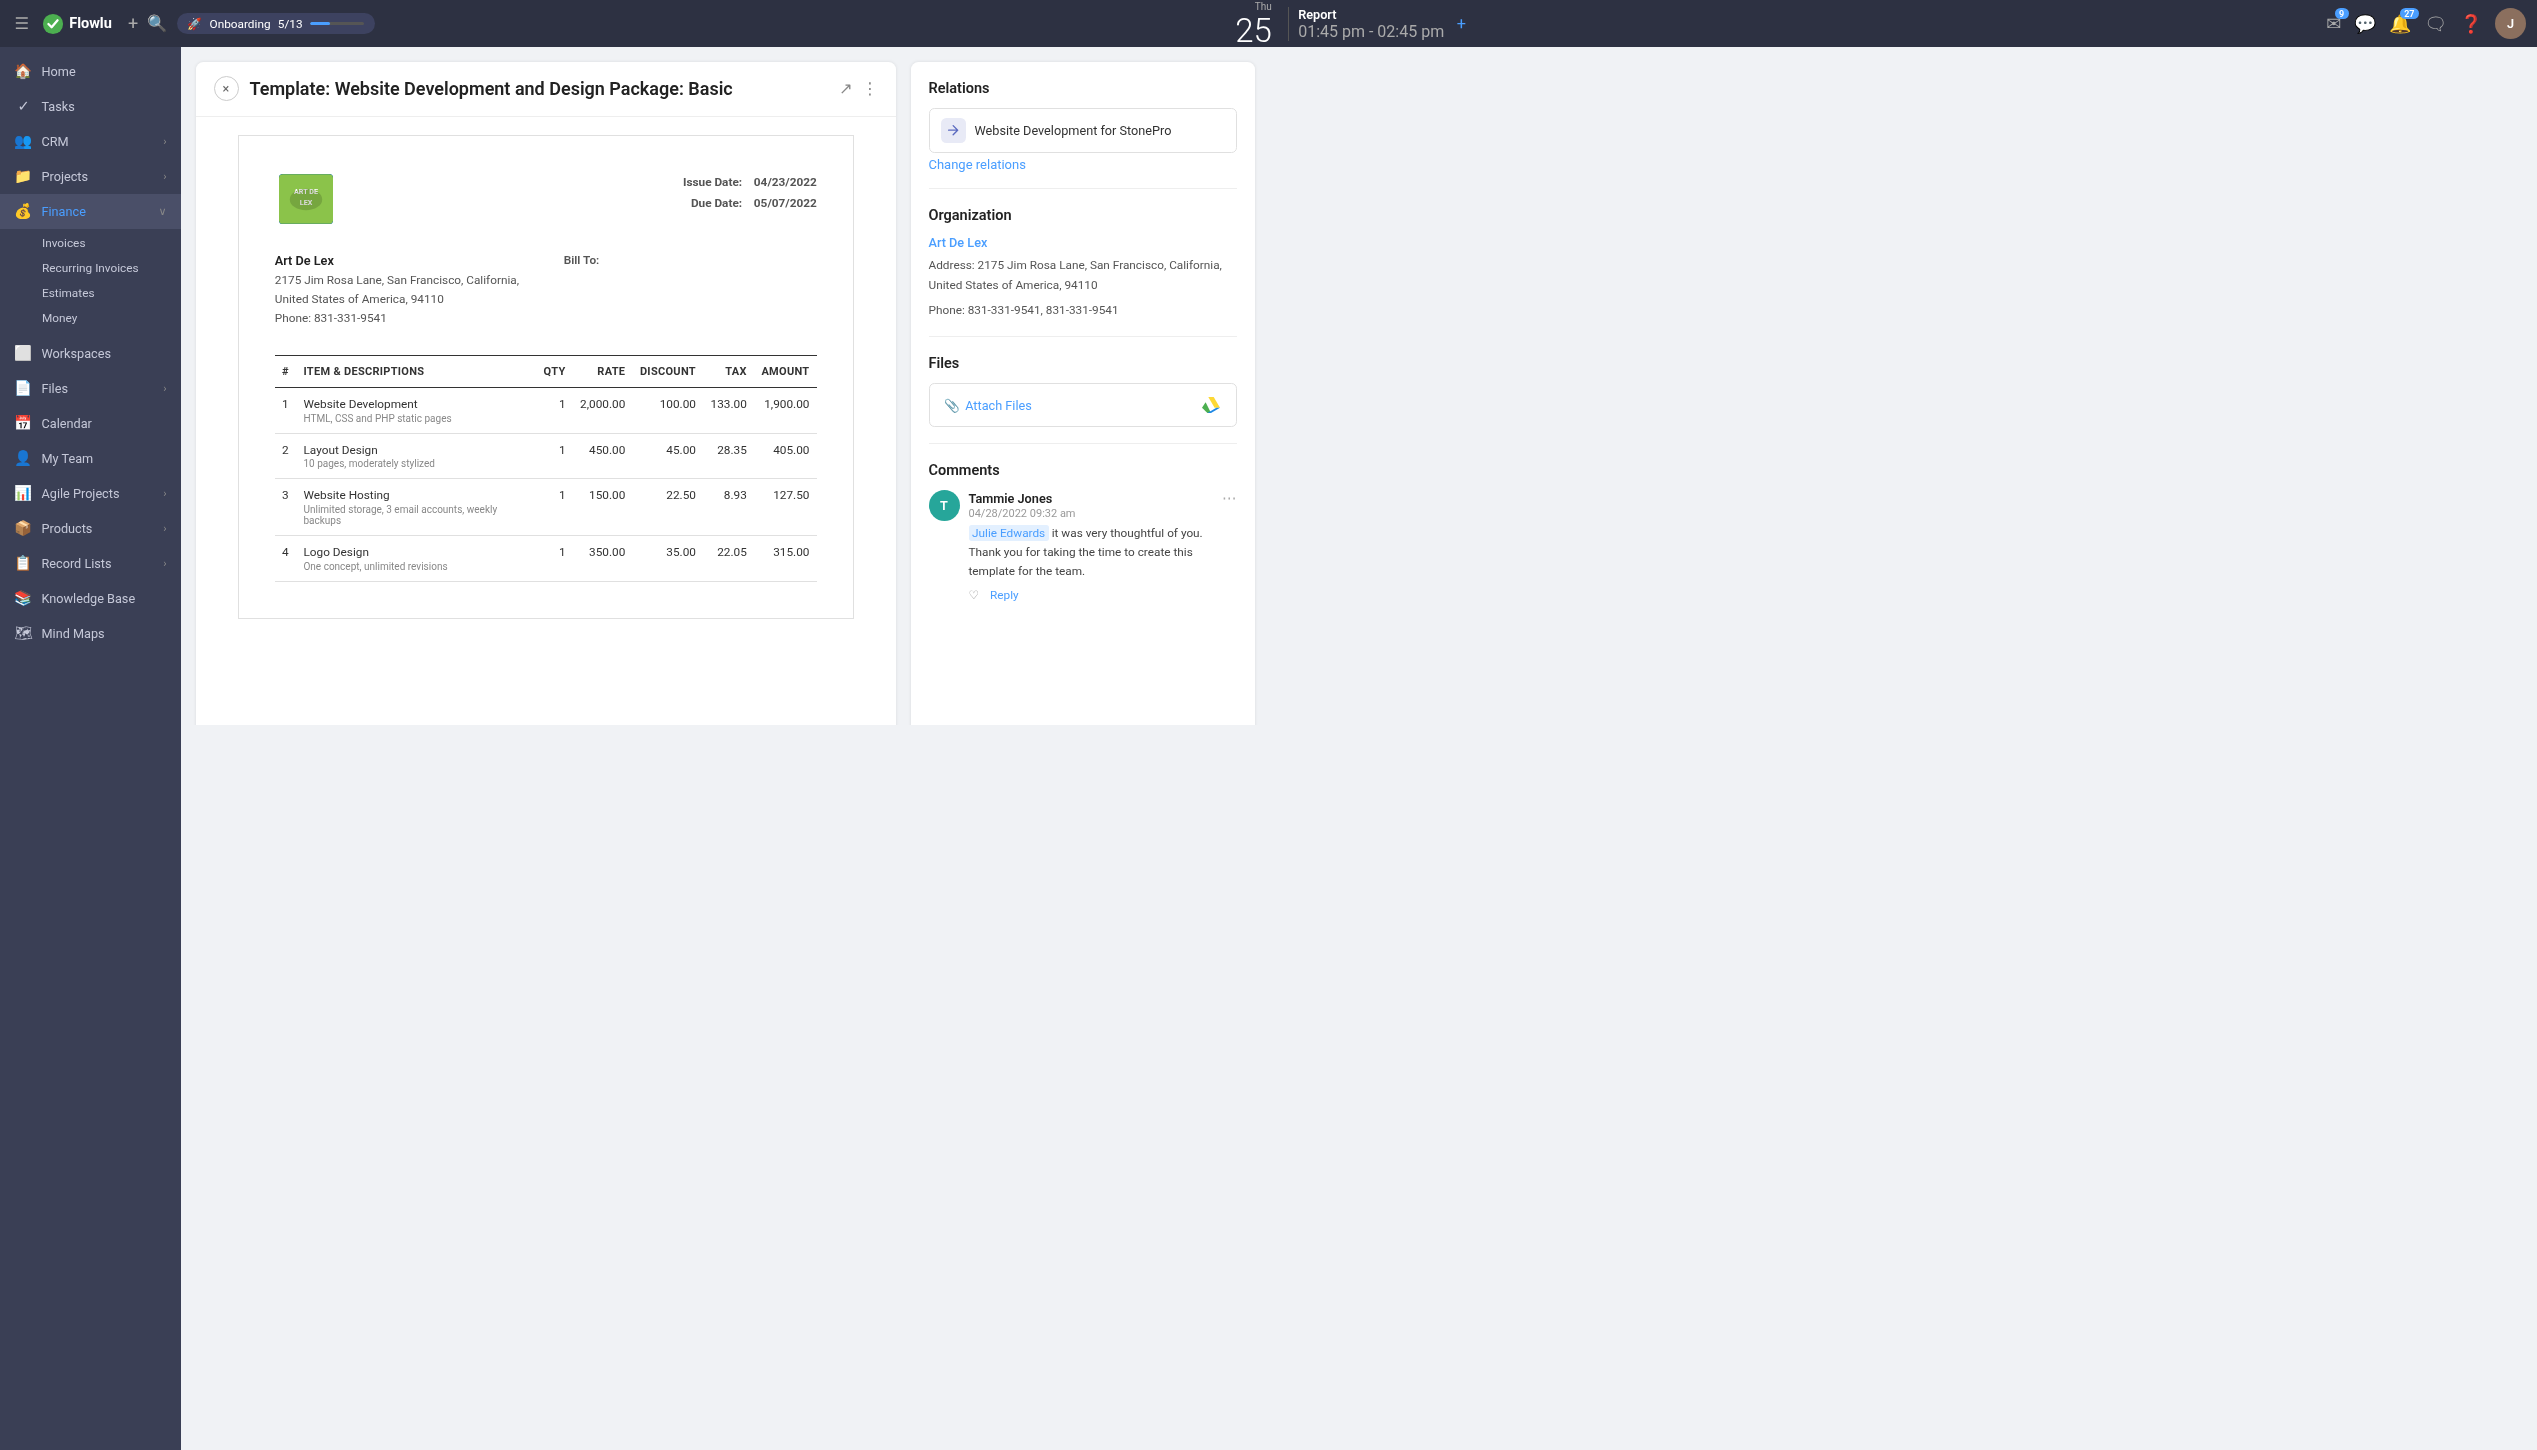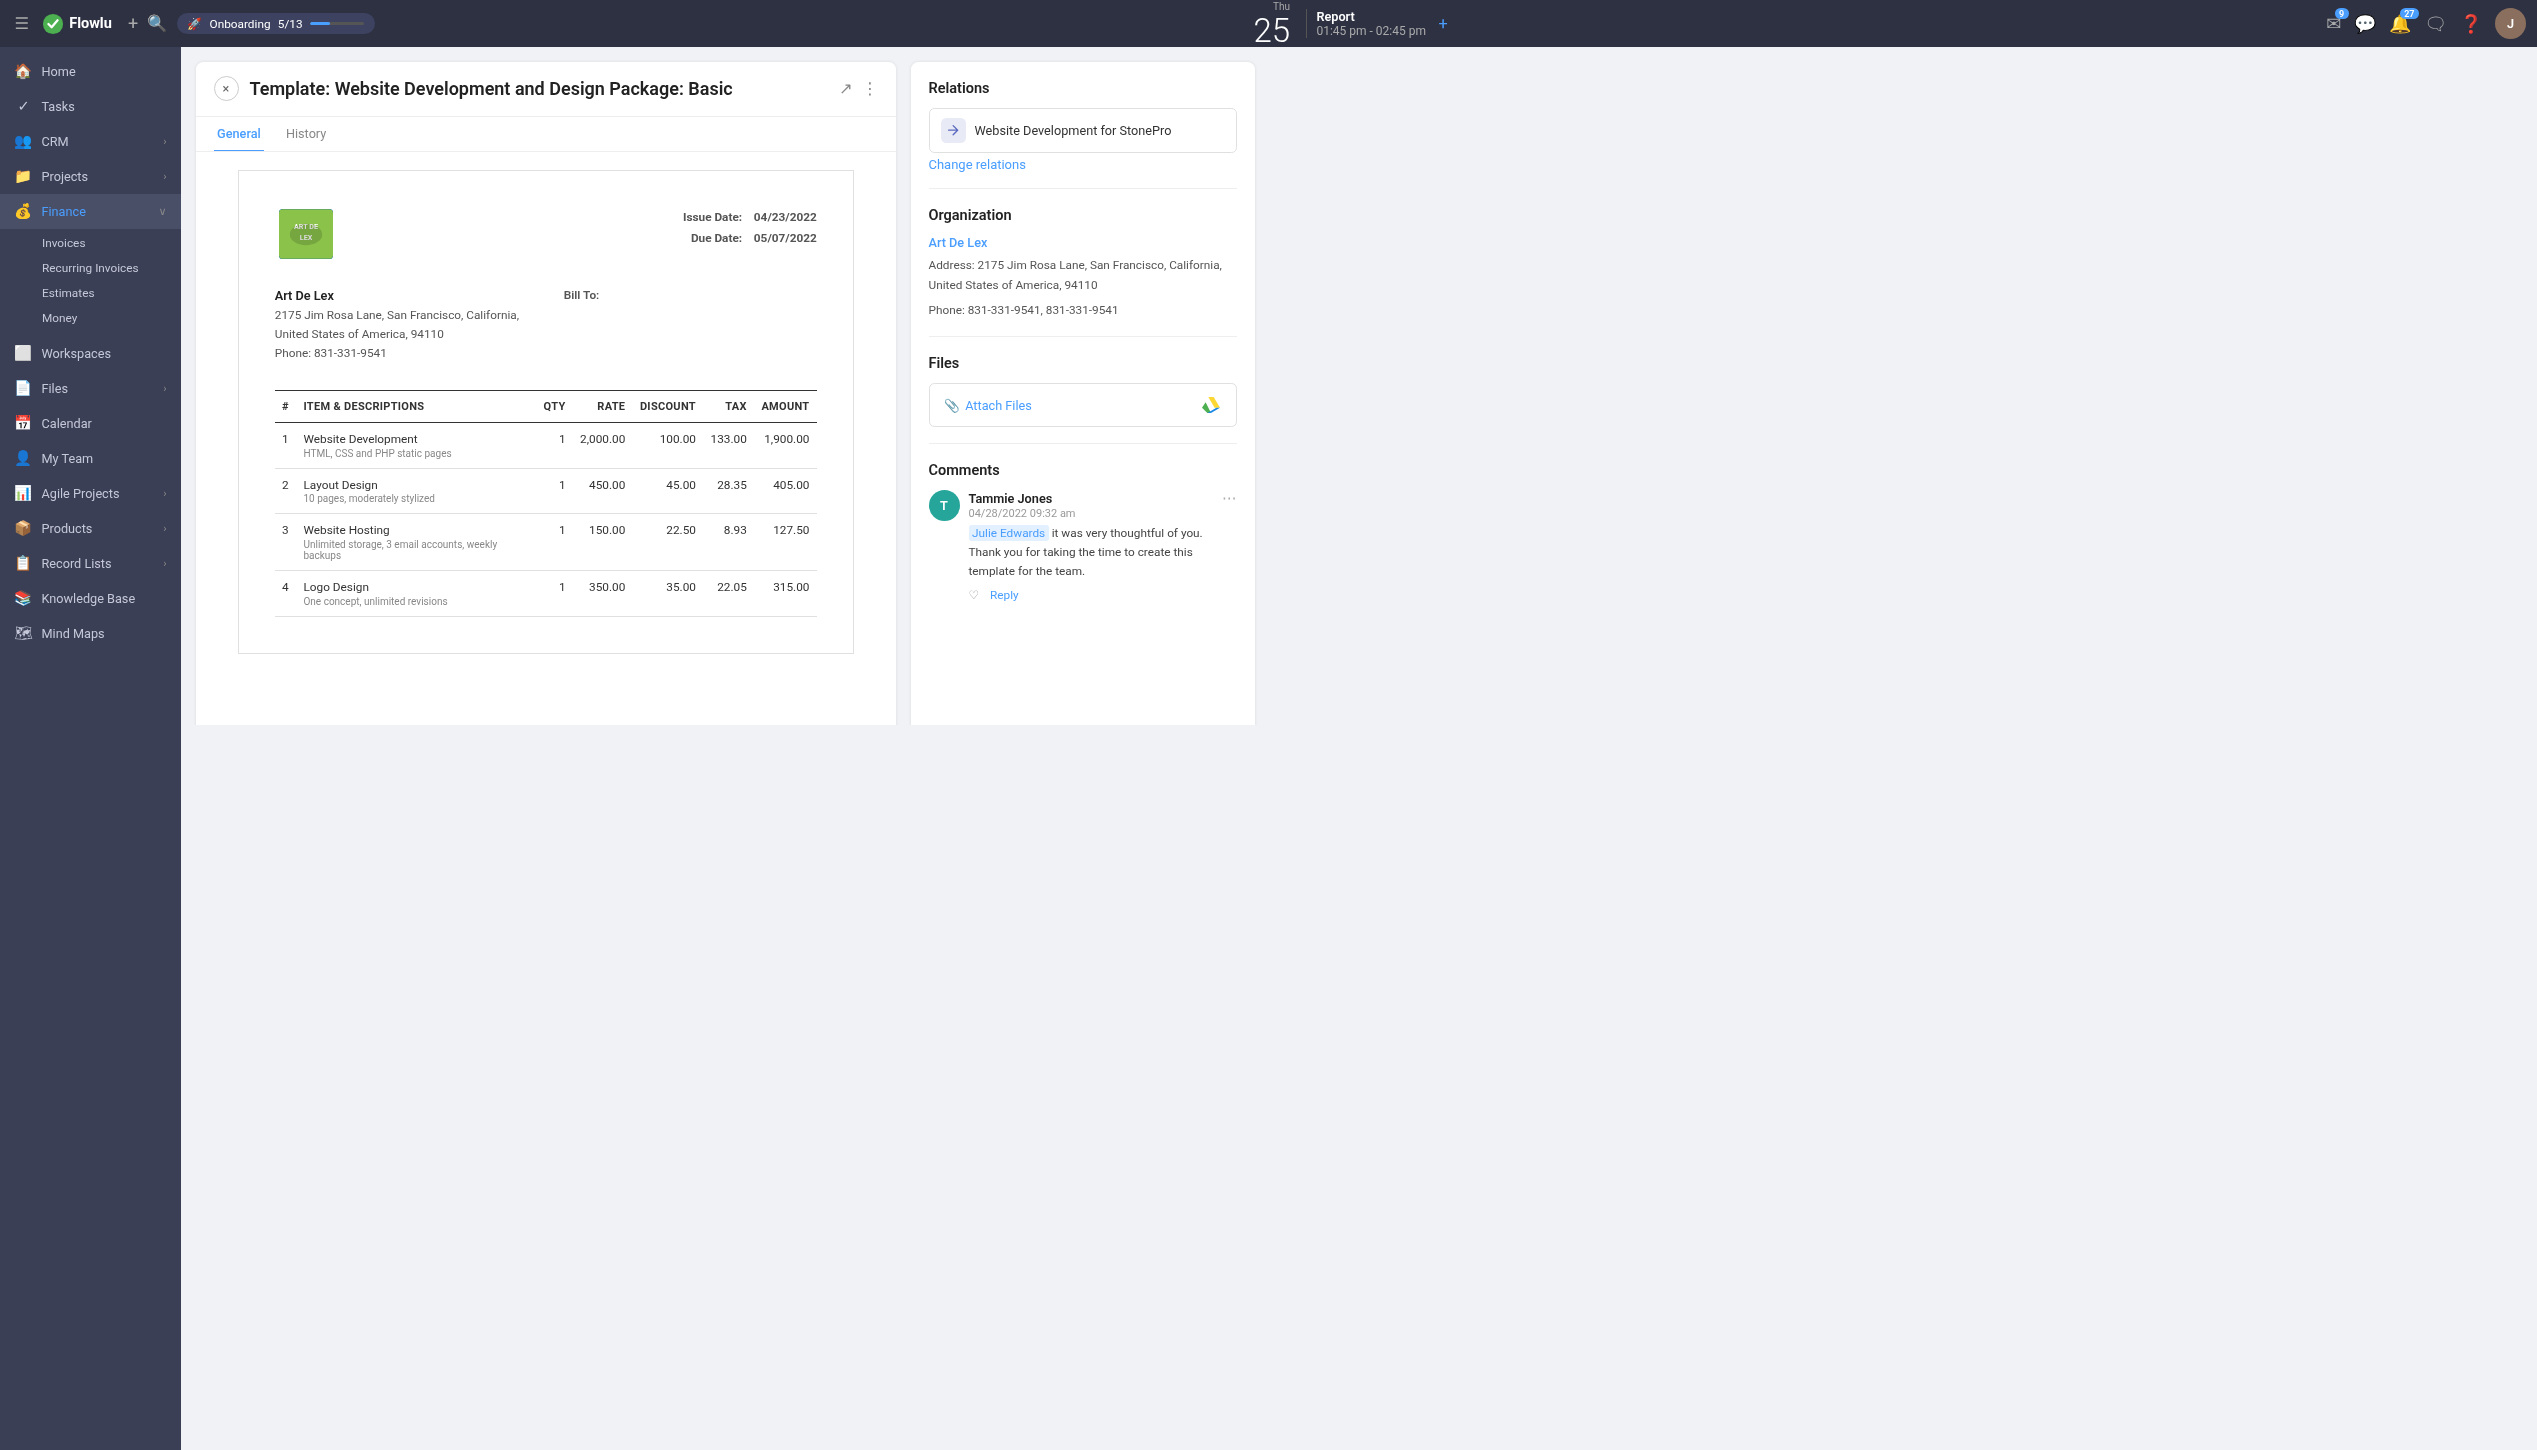--- a/index.html
+++ b/index.html
@@ -17,21 +17,21 @@
     .nav-search { color: #aaa; font-size: 16.3px; cursor: pointer; }
     .nav-onboarding { display: flex; align-items: center; gap: 7.3px; background: #3d4260; border-radius: 18px; padding: 3.6px 11px; color: #fff; font-size: 11.8px; cursor: pointer; }
     .nav-onboarding-bar { width: 54px; height: 3.6px; background: #555; border-radius: 1.8px; overflow: hidden; }
     .nav-onboarding-bar-fill { height: 100%; background: #4a9eff; width: 38%; border-radius: 1.8px; }
     .nav-center { flex: 1; display: flex; align-items: center; justify-content: center; }
     .nav-report { display: flex; align-items: center; gap: 9px; color: #fff; }
     .nav-date-num { font-size: 33px; font-weight: 300; line-height: 1; }
     .nav-date-day { font-size: 10px; color: #aaa; line-height: 1.4; }
     .nav-report-info { border-left: 0.9px solid #555; padding-left: 9px; }
     .nav-report-title { font-size: 12.7px; font-weight: 600; color: #fff; }
-    .nav-report-time { font-size: 12px; color: #aaa; }
+    .nav-report-time { font-size: 16px; color: #aaa; }
     .nav-report-plus { color: #4a9eff; font-size: 16.3px; cursor: pointer; margin-left: 3.6px; }
     .nav-icons { display: flex; align-items: center; gap: 12.7px; }
     .nav-icon-btn { position: relative; color: #aaa; font-size: 18px; cursor: pointer; }
     .nav-badge { position: absolute; top: -5.4px; right: -7.3px; background: #4a9eff; color: #fff; border-radius: 9px; font-size: 9px; padding: 0.9px 4.5px; font-weight: 600; }
     .nav-avatar { width: 31px; height: 31px; border-radius: 50%; background: #8b6f5e; overflow: hidden; cursor: pointer; display: flex; align-items: center; justify-content: center; color: #fff; font-size: 12.7px; font-weight: 600; }
 
     
     .sidebar {
       position: fixed; left: 0; top: 47px; bottom: 0; width: 181px;
       background: #3a3f55; overflow-y: auto; padding: 7.3px 0;
@@ -253,28 +253,20 @@
 
     <div class="template-panel">
       <div class="template-header">
         <div class="template-close">
           <span>×</span>
         </div>
         <span class="template-title">Template: Website Development and Design Package: Basic</span>
         <div class="template-header-actions">
           <span class="template-action-icon">↗</span>
           <span class="template-action-icon">⋮</span>
-        </div>
-      </div>
-      <div class="template-tabs">
-        <div class="template-tab active">
-          <span>General</span>
-        </div>
-        <div class="template-tab">
-          <span>History</span>
         </div>
       </div>
       <div class="template-body">
         <div class="invoice-doc">
 
           <div class="invoice-header-row">
             <div class="invoice-logo">
               <div class="invoice-logo-img">
                 <svg viewBox="0 0 60 55" width="54" height="50" style="font-size:9px">
                   <rect width="60" height="55" fill="#8bc34a" rx="4"></rect>

